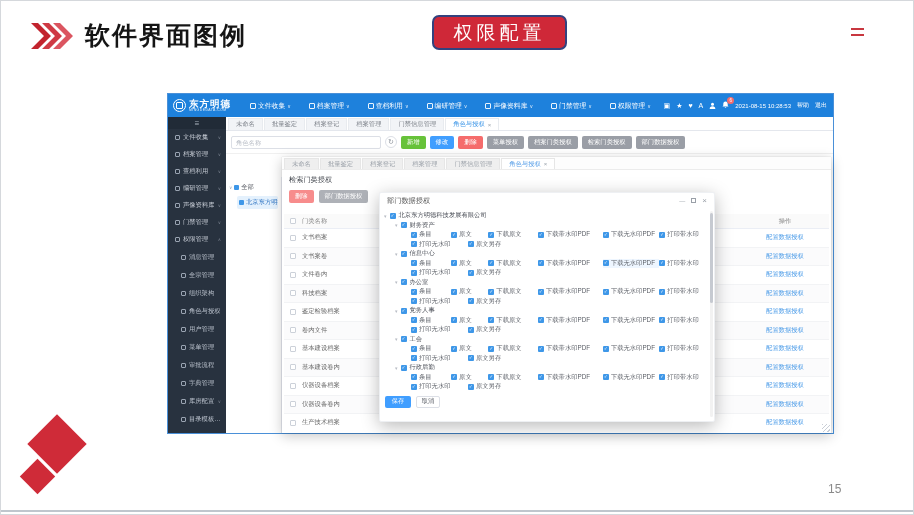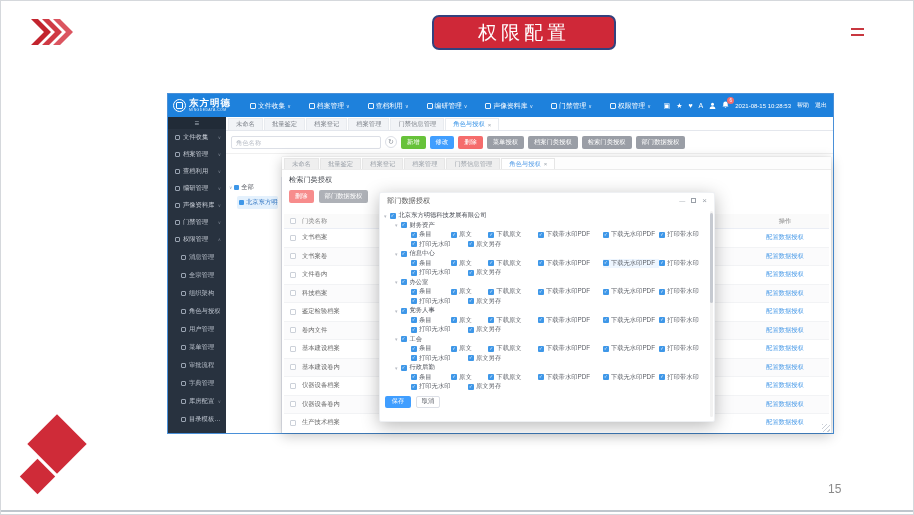--- a/index.html
+++ b/index.html
@@ -3,34 +3,34 @@
 <meta charset="utf-8">
 <style>
   * { box-sizing: border-box; margin: 0; padding: 0; }
   body { width: 914px; height: 515px; font-family: "Liberation Sans", "DejaVu Sans", sans-serif; background: #fff; }
   .slide { position: relative; width: 914px; height: 515px; background: #fff; border: 1px solid #d5d8dc; overflow: hidden; }
   .slide::after { content:""; position:absolute; left:0; right:0; bottom:2px; height:2px; background:#bfc6cd; }
 
   
   .hdr { position:absolute; left:30px; top:18px; display:flex; align-items:center; gap:10px; }
   .hdr-title { font-size:25px; font-weight:900; color:#151515; letter-spacing:2px; font-family:"DejaVu Sans","Liberation Sans",sans-serif; }
-  .badge { position:absolute; left:431px; top:14px; width:184px; height:35px; background:#cf2838; border:2px solid #33427e; border-radius:7px; color:#fff; font-size:19px; letter-spacing:4px; display:flex; align-items:center; justify-content:center; }
+  .badge { position:absolute; left:431px; top:14px; width:135px; height:35px; background:#cf2838; border:2px solid #33427e; border-radius:7px; color:#fff; font-size:19px; letter-spacing:4px; display:flex; align-items:center; justify-content:center; }
   .equals { position:absolute; left:850px; top:27px; width:13px; height:8px; border-top:2px solid #c8373f; border-bottom:2px solid #c8373f; }
   .pageno { position:absolute; left:827px; top:481px; font-size:12px; color:#8a8a8a; }
   .diamond { position:absolute; background:#cf2b38; }
   .diamond.lg { left:35px; top:422px; width:42px; height:42px; transform:rotate(45deg); }
   .diamond.sm { left:24px; top:463px; width:25px; height:25px; transform:rotate(45deg); }
 
   
   .app { position:absolute; left:166px; top:92px; width:667px; height:341px; border:1px solid #4a90d8; background:#fff; font-size:7px; color:#606266; }
   .topbar { position:absolute; left:0; top:0; right:0; height:23px; background:#1e81dc; color:#fff; display:flex; align-items:center; }
   .logo { width:13px; height:13px; border:1.5px solid #fff; border-radius:50%; margin-left:5px; flex-shrink:0; display:flex; align-items:center; justify-content:center; }
   .logo::after { content:""; width:5px; height:5px; border:1px solid #fff; border-radius:1px; }
   .brand { margin-left:3px; line-height:1; flex-shrink:0; }
-  .brand-name { font-size:9.5px; font-weight:bold; letter-spacing:1px;font-family:Liberation Serif, serif; }
+  .brand-name { font-size:9.5px; font-weight:bold; letter-spacing:1px; }
   .brand-sub { font-size:3.5px; letter-spacing:.4px; opacity:.85; margin-top:1px; }
   .top-menu { display:flex; margin-left:10px; height:23px; }
   .menu-item { display:flex; align-items:center; gap:2px; padding:0 9px; font-size:6.8px; white-space:nowrap; cursor:pointer; }
   .mi-icon { width:6px; height:6px; border:1px solid rgba(255,255,255,.9); border-radius:1px; }
   .chev { font-size:5px; opacity:.85; }
   .top-right { margin-left:auto; display:flex; align-items:center; gap:6px; padding-right:6px; font-size:6px; white-space:nowrap; }
   .ti { font-size:7px; line-height:1; cursor:pointer; }
   .bell-wrap { position:relative; cursor:pointer; }
   .bell-badge { position:absolute; top:-4px; right:-5px; background:#f56c6c; color:#fff; font-size:4.5px; min-width:7px; height:7px; border-radius:4px; display:flex; align-items:center; justify-content:center; padding:0 1px; }
 
@@ -104,20 +104,21 @@
 <body>
 
 <div class="slide">
 
   <div class="hdr">
     <svg width="44" height="26" viewBox="0 0 44 26">
       <polygon points="0,0 7,0 20,13 7,26 0,26 13,13" fill="#c2242e"></polygon>
       <polygon points="11,0 18,0 31,13 18,26 11,26 24,13" fill="#cf3a44"></polygon>
       <polygon points="22,0 29,0 42,13 29,26 22,26 35,13" fill="#db5560"></polygon>
     </svg>
+    <div class="hdr-title">软件界面图例</div>
   </div>
   <div class="badge">权限配置</div>
   <div class="equals"></div>
 
   <div class="app">
 
     <div class="topbar">
       <div class="logo"></div>
       <div class="brand">
         <div class="brand-name">东方明德</div>

